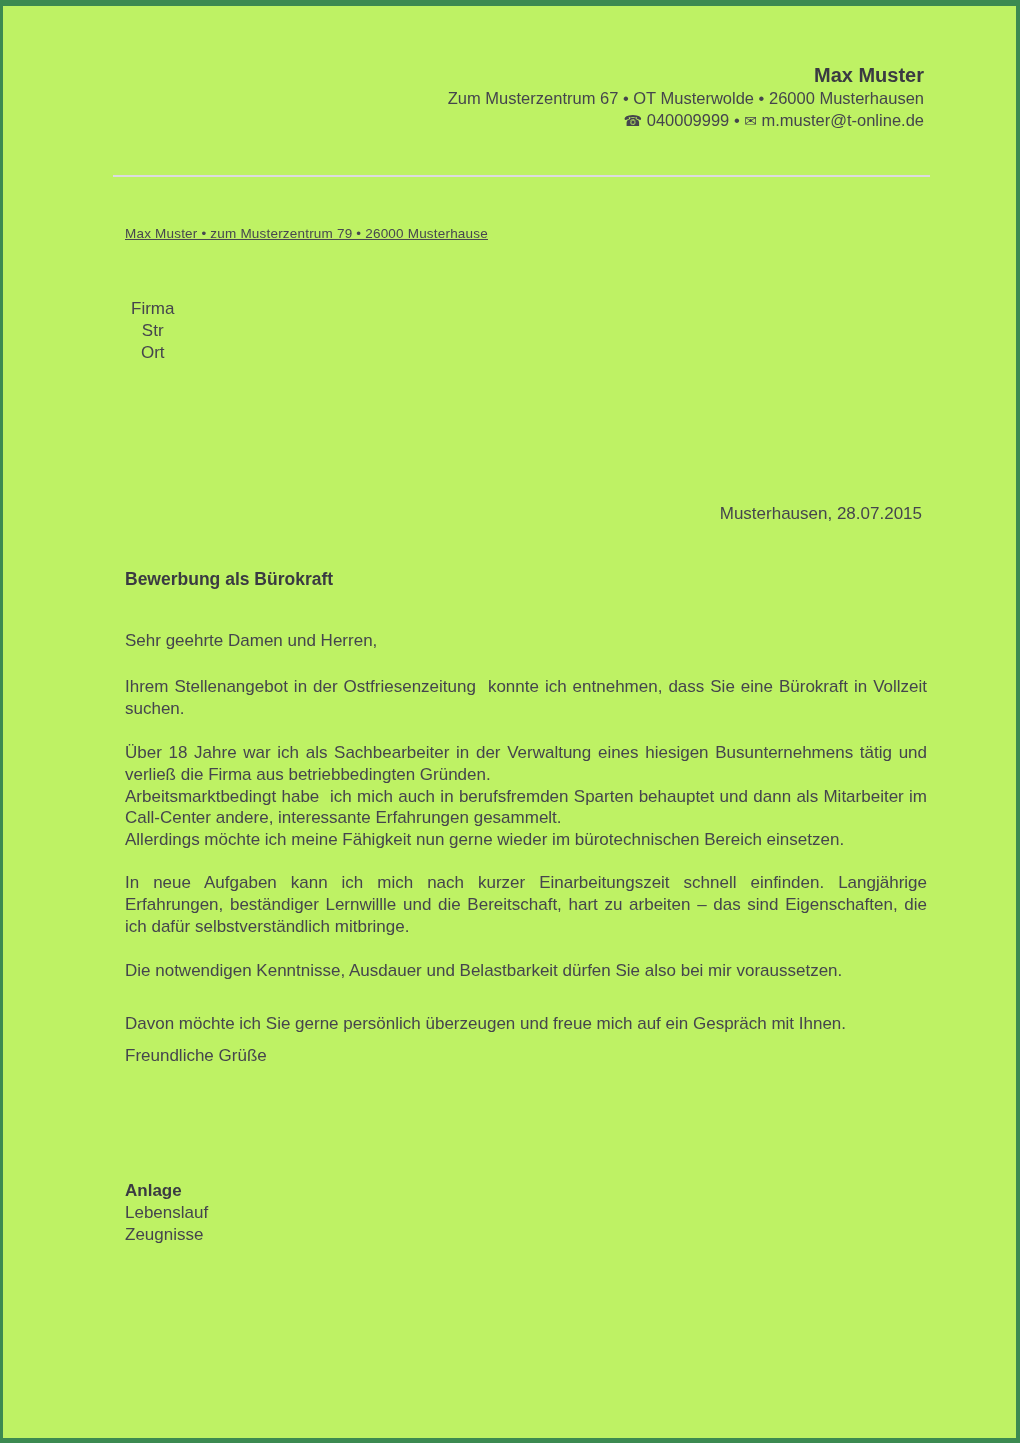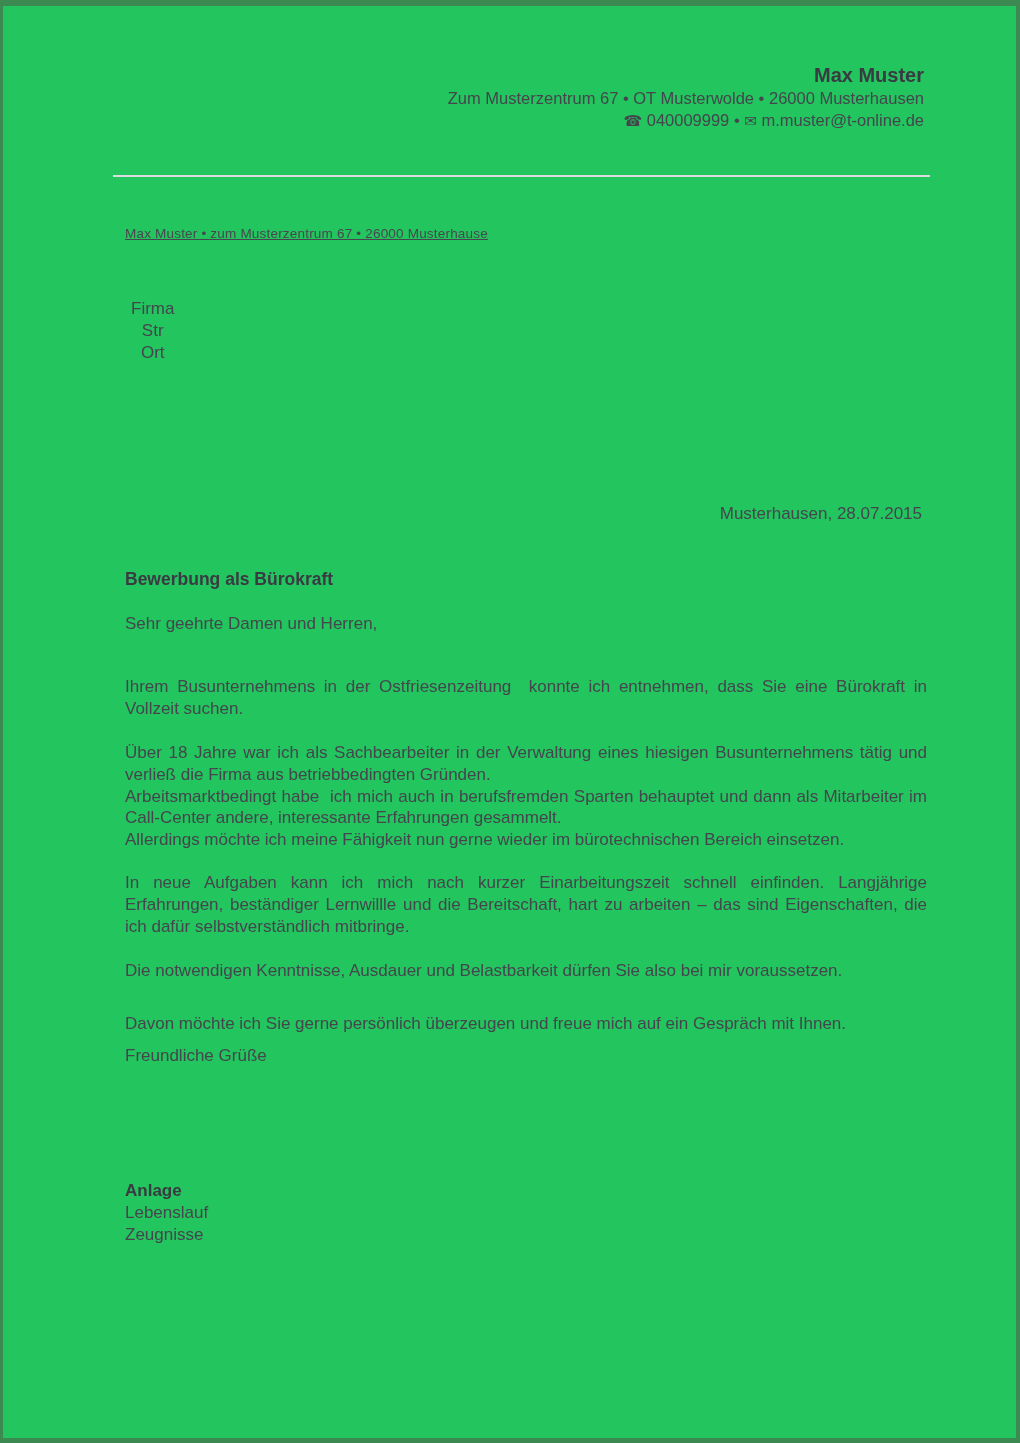--- a/index.html
+++ b/index.html
@@ -9,21 +9,21 @@
     height: 1443px;
     overflow: hidden;
     background: #ffffff;
     font-family: "Liberation Sans", "DejaVu Sans", sans-serif;
   }
   .page {
     position: relative;
     box-sizing: border-box;
     width: 1020px;
     height: 1443px;
-    background: #22c55e;
+    background: #bef264;
     border-style: solid;
     border-color: #3c8a51;
     border-width: 6px 4px 5px 3px;
     color: #3d3d45;
   }
 
   
   .letter-head {
     position: absolute;
     top: 57px;
@@ -128,33 +128,33 @@
       <span class="icon-glyph">☎</span>
       <span>040009999</span>
       <span>•</span>
       <span class="icon-glyph">✉</span>
       <span>m.muster@t-online.de</span>
     </div>
   </div>
 
   <div class="rule"></div>
 
-  <div class="sender-line">Max Muster • zum Musterzentrum 67 • 26000 Musterhause</div>
+  <div class="sender-line">Max Muster • zum Musterzentrum 79 • 26000 Musterhause</div>
 
   <div class="recipient">Firma
 Str
 Ort</div>
 
   <div class="date-line">Musterhausen, 28.07.2015</div>
 
   <div class="subject">Bewerbung als Bürokraft</div>
 
-  <div class="para body-text plain" style="top: 607px;">Sehr geehrte Damen und Herren,</div>
+  <div class="para body-text plain" style="top: 624px;">Sehr geehrte Damen und Herren,</div>
 
-  <div class="para body-text" style="top: 670px;">Ihrem Busunternehmens in der Ostfriesenzeitung  konnte ich entnehmen, dass Sie eine Bürokraft in Vollzeit suchen.</div>
+  <div class="para body-text" style="top: 670px;">Ihrem Stellenangebot in der Ostfriesenzeitung  konnte ich entnehmen, dass Sie eine Bürokraft in Vollzeit suchen.</div>
 
   <div class="para body-text" style="top: 736px;">Über 18 Jahre war ich als Sachbearbeiter in der Verwaltung eines hiesigen Busunternehmens tätig und verließ die Firma aus betriebbedingten Gründen.
 Arbeitsmarktbedingt habe  ich mich auch in berufsfremden Sparten behauptet und dann als Mitarbeiter im Call-Center andere, interessante Erfahrungen gesammelt.
 Allerdings möchte ich meine Fähigkeit nun gerne wieder im bürotechnischen Bereich einsetzen.</div>
 
   <div class="para body-text plain" style="top: 954px;">Die notwendigen Kenntnisse, Ausdauer und Belastbarkeit dürfen Sie also bei mir voraussetzen.</div>
 
   <div class="para body-text" style="top: 866px;">In neue Aufgaben kann ich mich nach kurzer Einarbeitungszeit schnell einfinden. Langjährige Erfahrungen, beständiger Lernwillle und die Bereitschaft, hart zu arbeiten – das sind Eigenschaften, die ich dafür selbstverständlich mitbringe.</div>
 
   <div class="para body-text plain" style="top: 998px; margin-top: 9px;">Davon möchte ich Sie gerne persönlich überzeugen und freue mich auf ein Gespräch mit Ihnen.</div>

